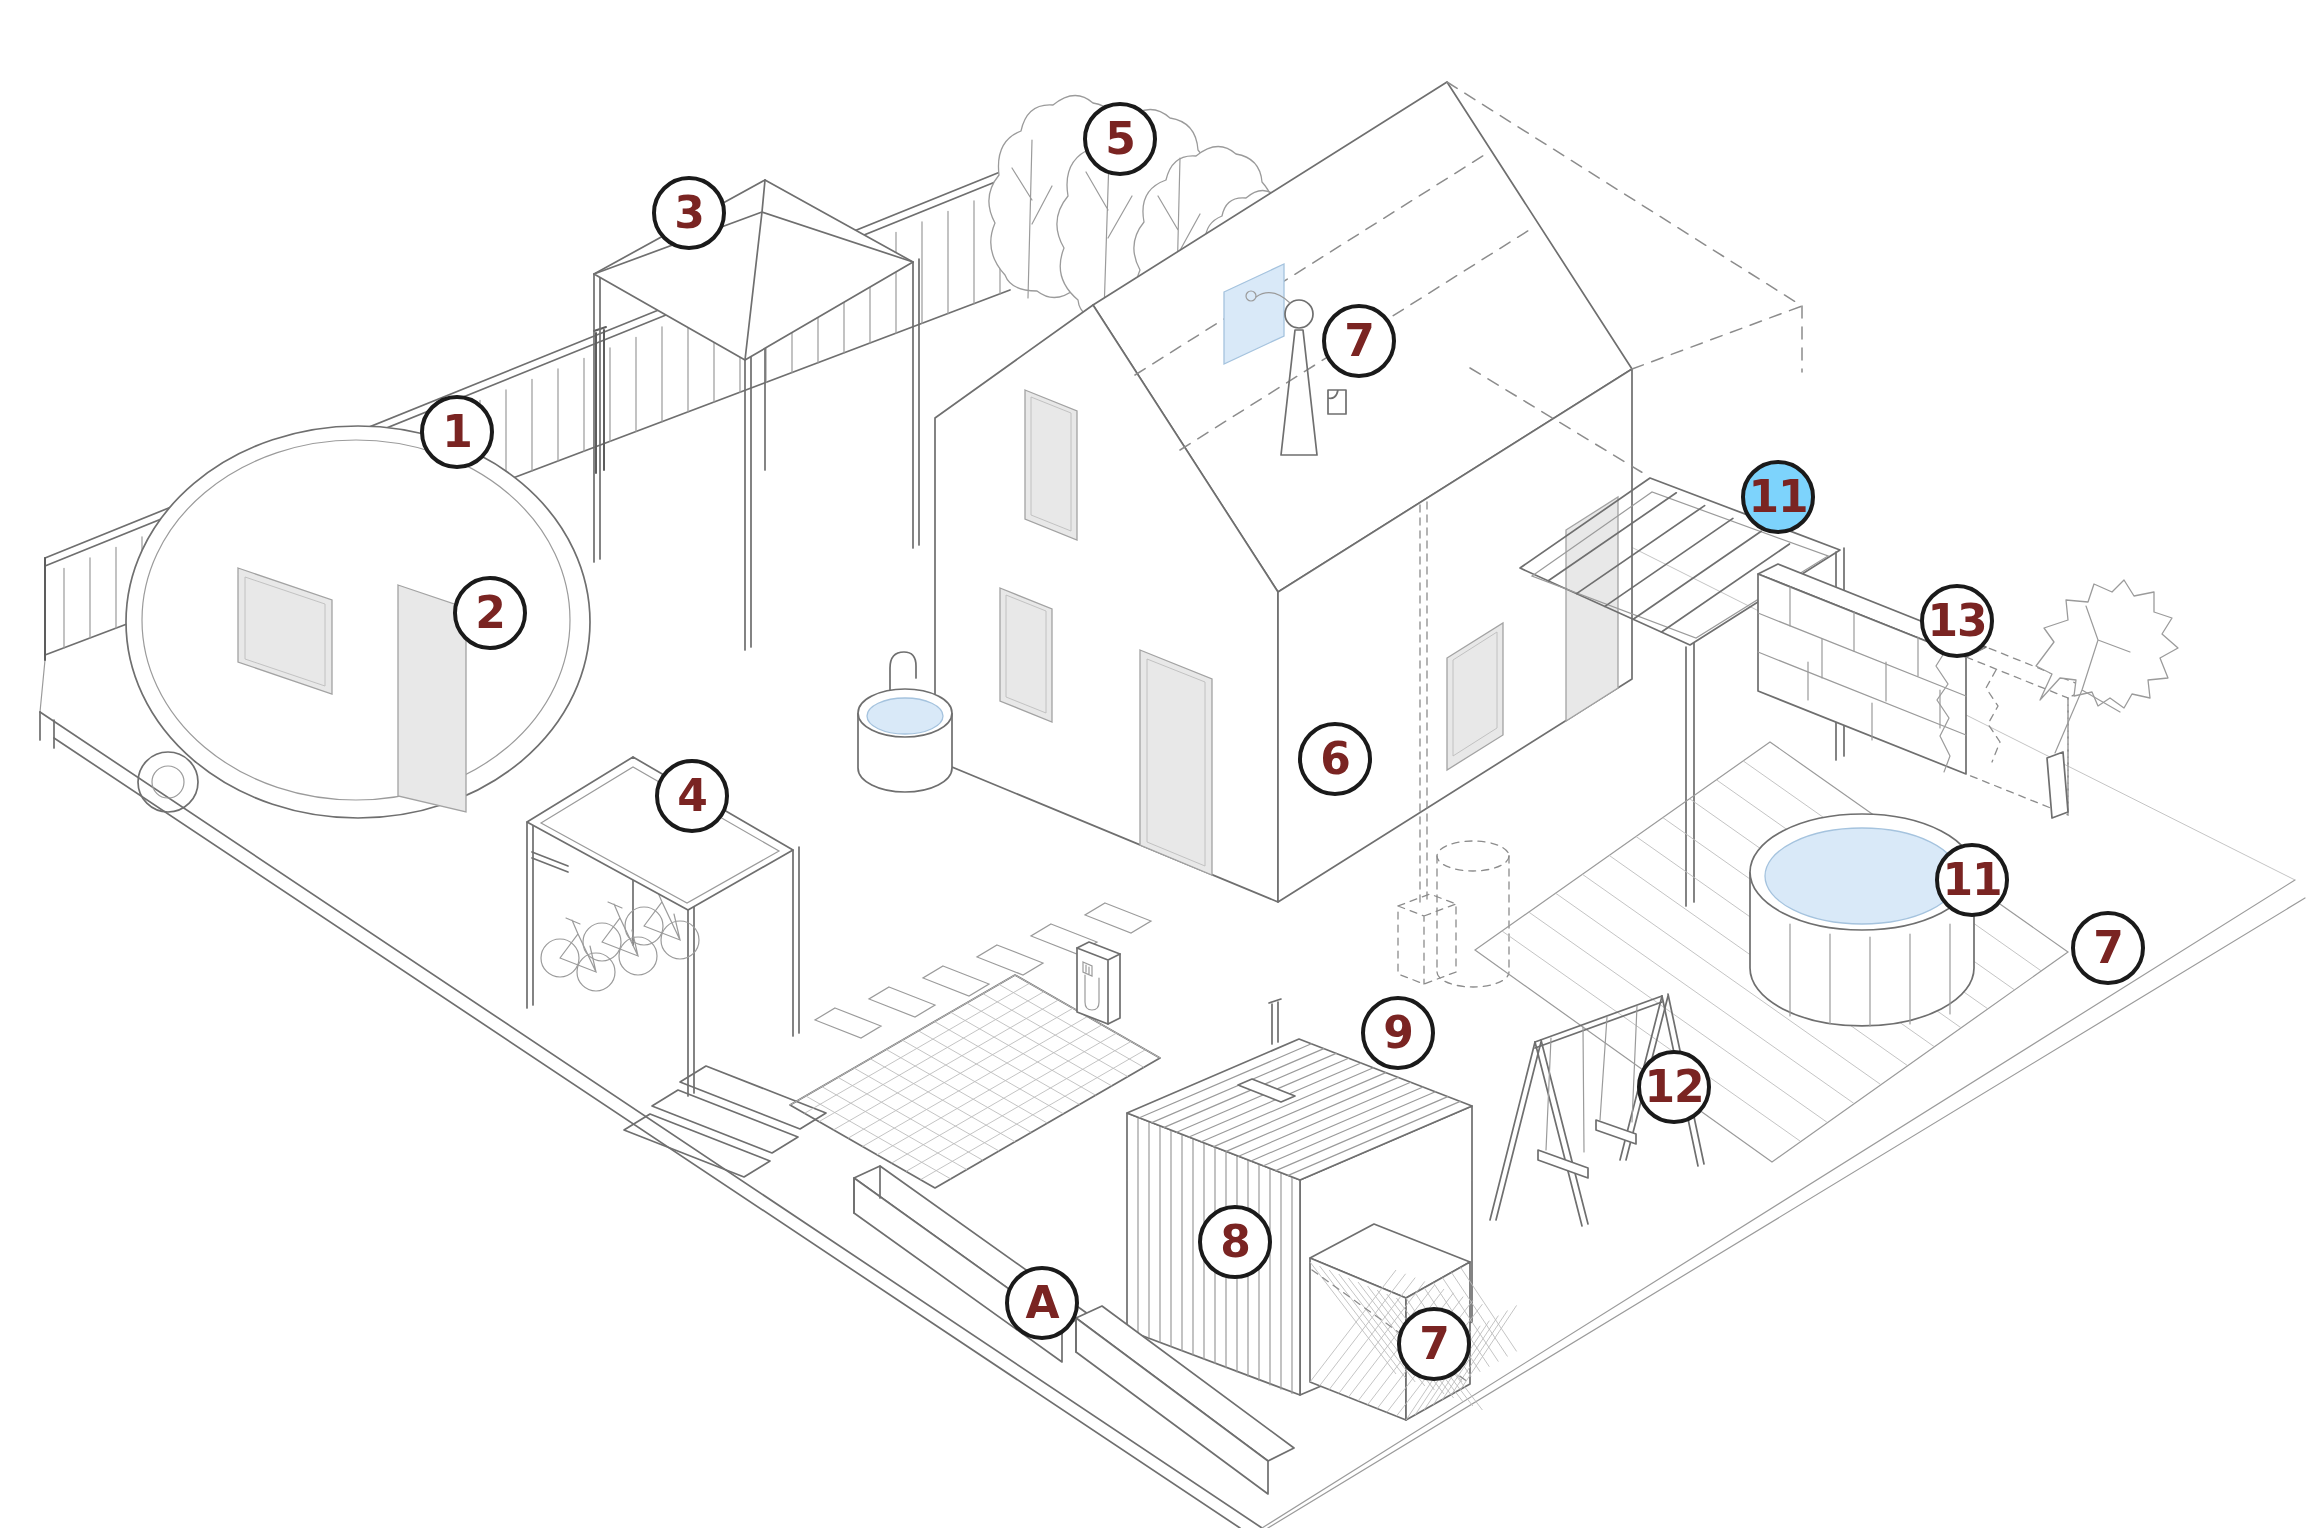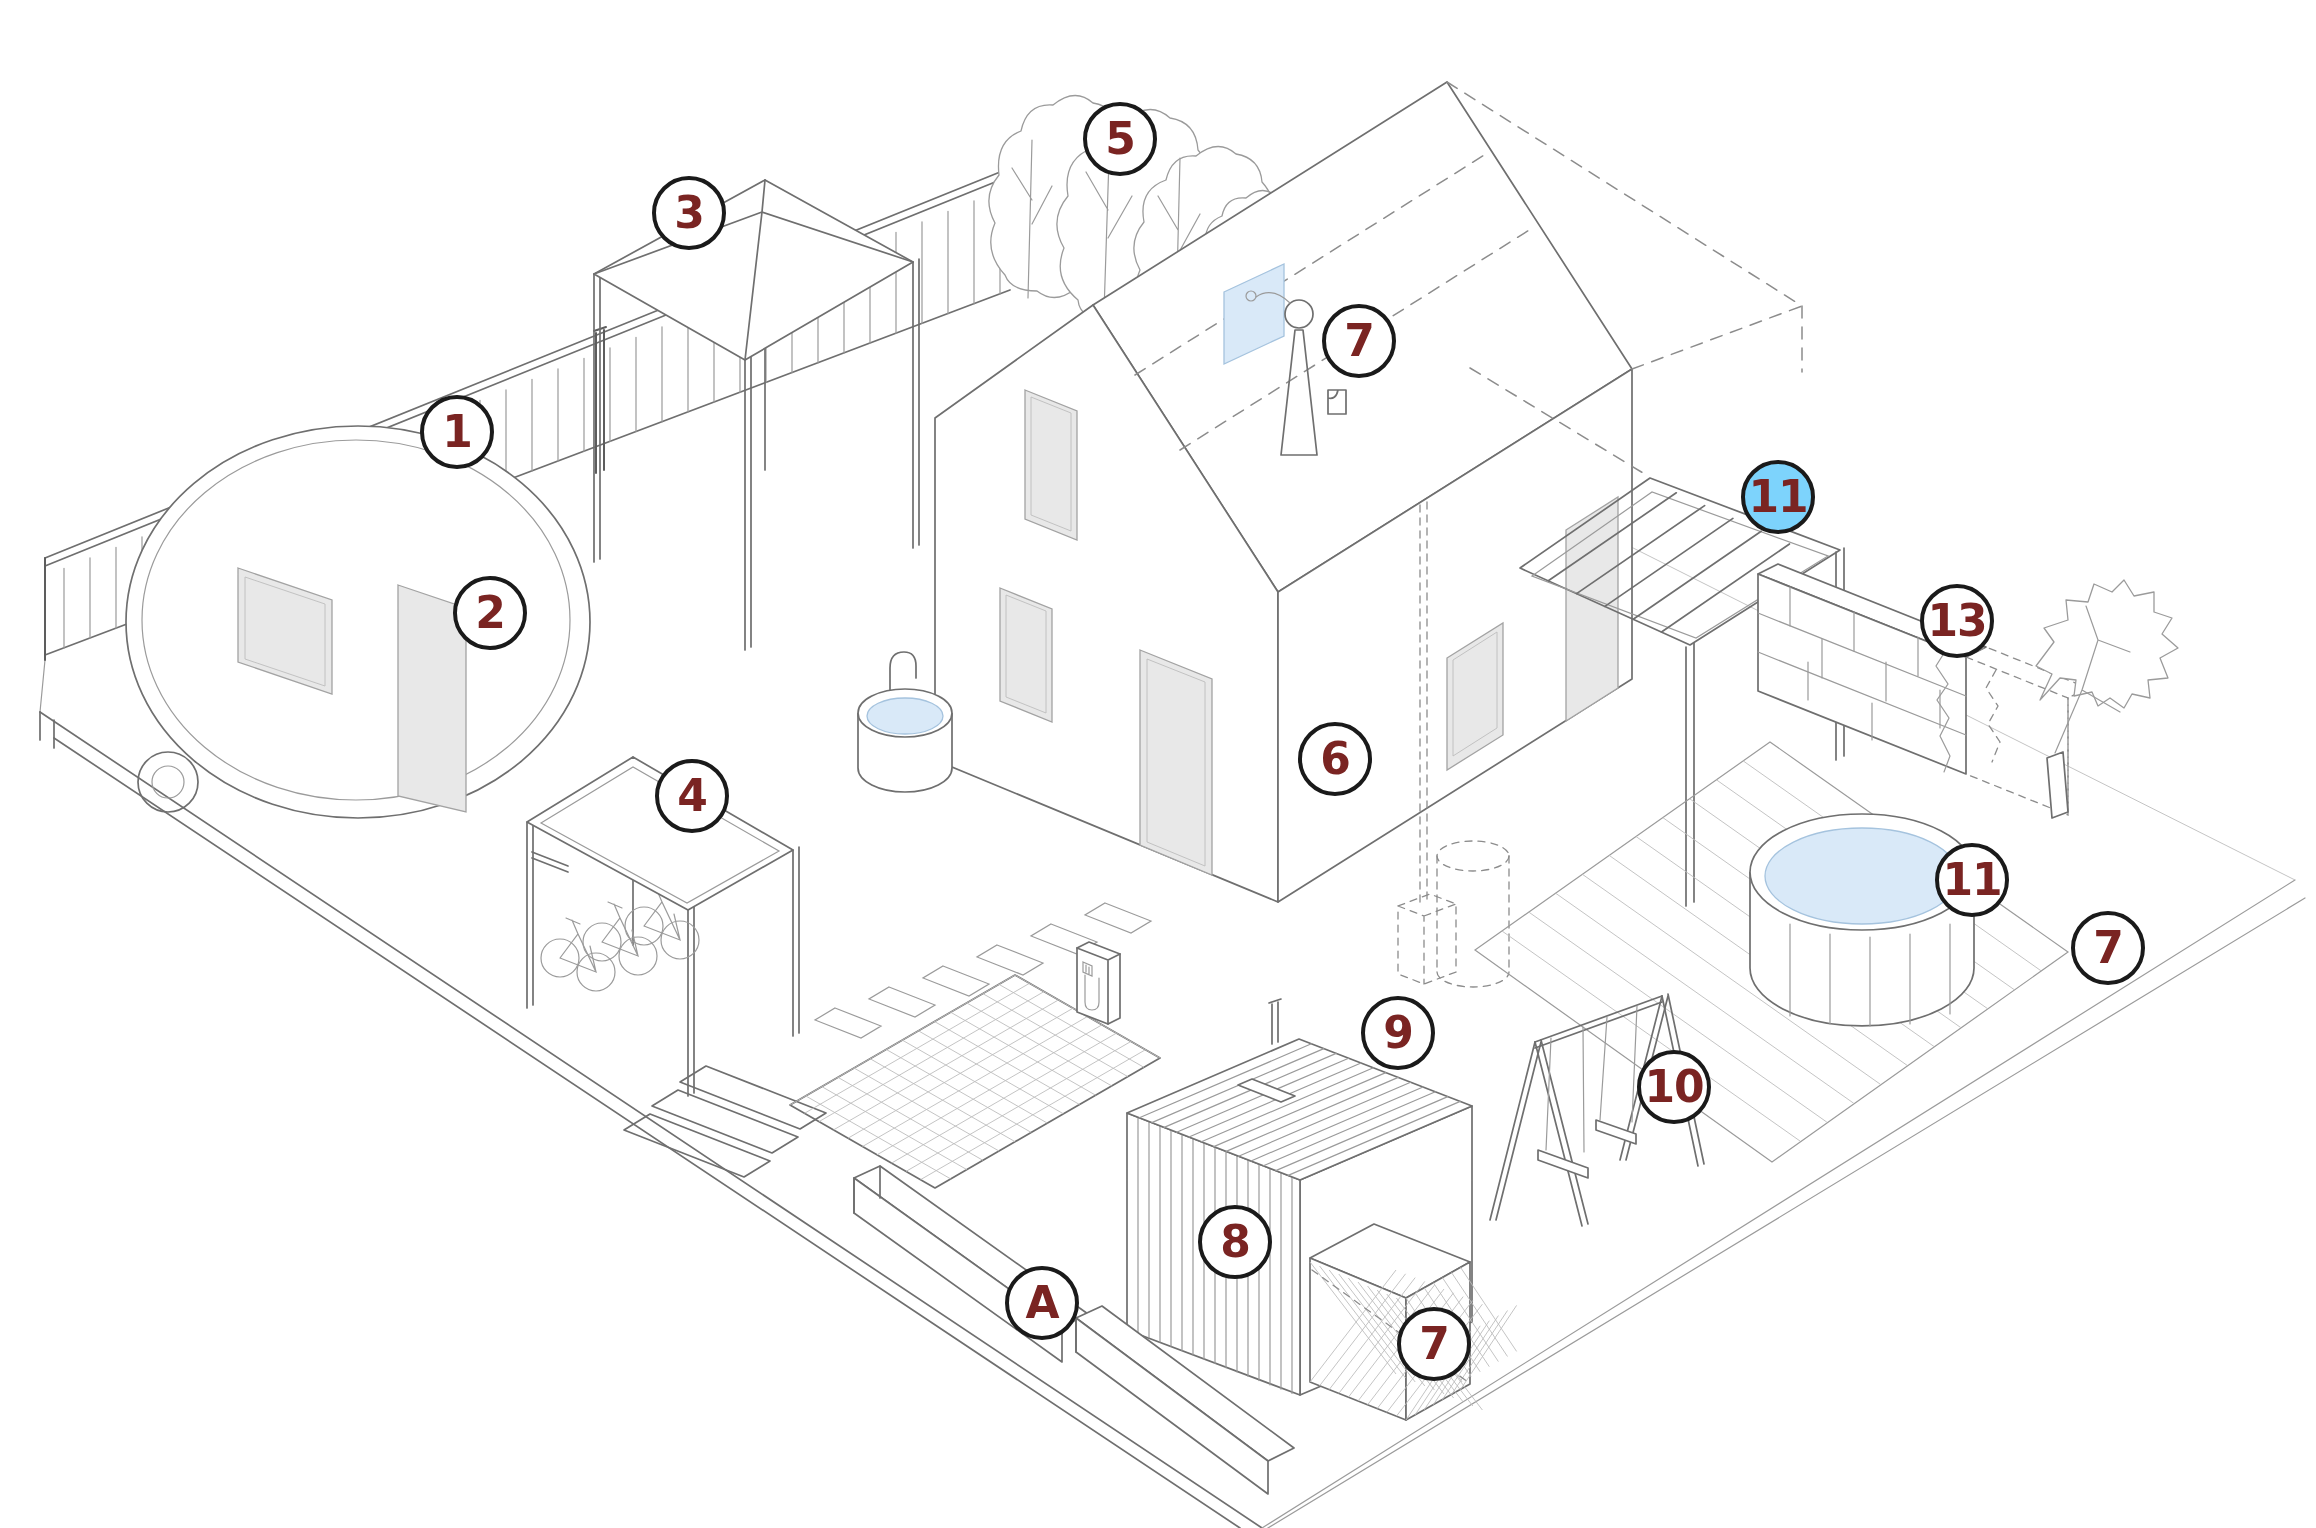--- a/index.html
+++ b/index.html
@@ -283,19 +283,19 @@
       <div class="callout" style="left: 453px; top: 576px; background: rgb(255, 255, 255); border: 4px solid rgb(26, 26, 26); color: rgb(122, 36, 34);">2</div>
       <div class="callout" style="left: 652px; top: 176px; background: rgb(255, 255, 255); border: 4px solid rgb(26, 26, 26); color: rgb(122, 36, 34);">3</div>
       <div class="callout" style="left: 655px; top: 759px; background: rgb(255, 255, 255); border: 4px solid rgb(26, 26, 26); color: rgb(122, 36, 34);">4</div>
       <div class="callout" style="left: 1083px; top: 102px; background: rgb(255, 255, 255); border: 4px solid rgb(26, 26, 26); color: rgb(122, 36, 34);">5</div>
       <div class="callout" style="left: 1298px; top: 722px; background: rgb(255, 255, 255); border: 4px solid rgb(26, 26, 26); color: rgb(122, 36, 34);">6</div>
       <div class="callout" style="left: 1322px; top: 304px; background: rgb(255, 255, 255); border: 4px solid rgb(26, 26, 26); color: rgb(122, 36, 34);">7</div>
       <div class="callout" style="left: 1198px; top: 1205px; background: rgb(255, 255, 255); border: 4px solid rgb(26, 26, 26); color: rgb(122, 36, 34);">8</div>
       <div class="callout" style="left: 1361px; top: 996px; background: rgb(255, 255, 255); border: 4px solid rgb(26, 26, 26); color: rgb(122, 36, 34);">9</div>
       <div class="callout" style="left: 1397px; top: 1307px; background: rgb(255, 255, 255); border: 4px solid rgb(26, 26, 26); color: rgb(122, 36, 34);">7</div>
       <div class="callout" style="left: 1741px; top: 460px; background: #7dd3fc; border: 4px solid rgb(26, 26, 26); color: rgb(122, 36, 34);">11</div>
-      <div class="callout" style="left: 1637px; top: 1050px; background: rgb(255, 255, 255); border: 4px solid rgb(26, 26, 26); color: rgb(122, 36, 34);">10</div>
+      <div class="callout" style="left: 1637px; top: 1050px; background: rgb(255, 255, 255); border: 4px solid rgb(26, 26, 26); color: rgb(122, 36, 34);">12</div>
       <div class="callout" style="left: 1920px; top: 584px; background: rgb(255, 255, 255); border: 4px solid rgb(26, 26, 26); color: rgb(122, 36, 34);">13</div>
       <div class="callout" style="left: 1935px; top: 843px; background: rgb(255, 255, 255); border: 4px solid rgb(26, 26, 26); color: rgb(122, 36, 34);">11</div>
       <div class="callout" style="left: 2071px; top: 911px; background: rgb(255, 255, 255); border: 4px solid rgb(26, 26, 26); color: rgb(122, 36, 34);">7</div>
       <div class="callout" style="left: 1005px; top: 1266px; background: rgb(255, 255, 255); border: 4px solid rgb(26, 26, 26); color: rgb(122, 36, 34);">A</div>
     </div>
 </div>
 
 </body></html>

